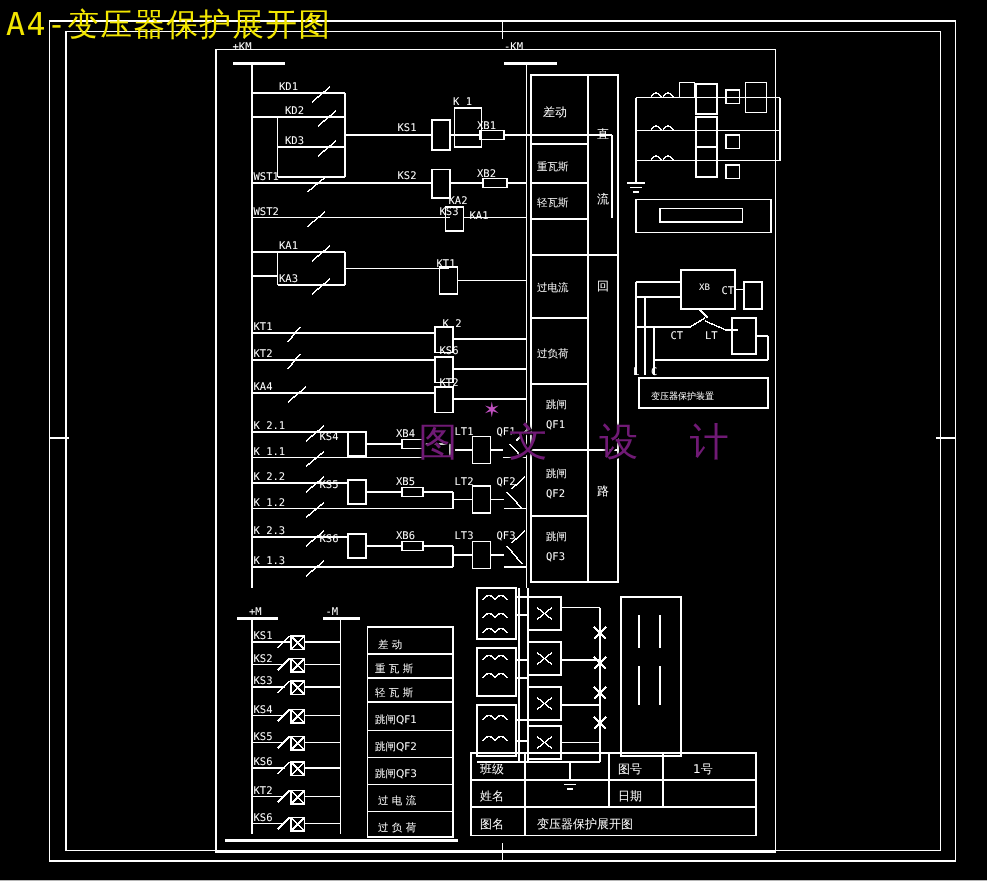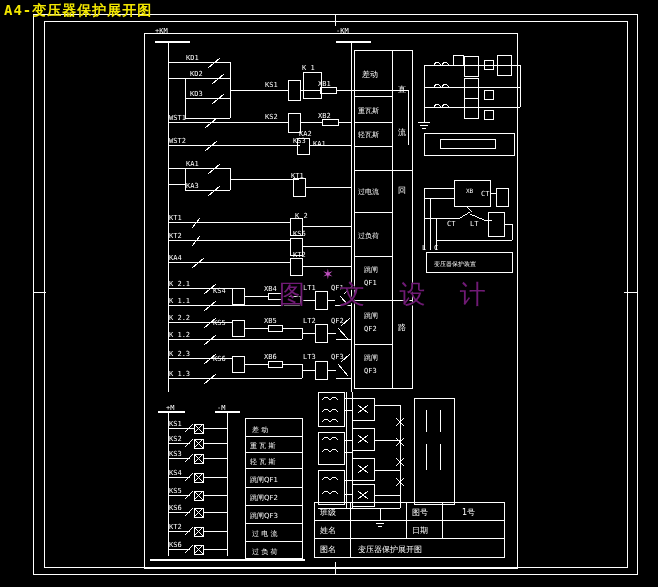--- a/index.html
+++ b/index.html
@@ -2,21 +2,21 @@
 <html><head>
 <meta charset="utf-8">
 <style>
   html,body{margin:0;padding:0;background:#ffffff;}
   body{font-family:"DejaVu Sans","Liberation Sans",sans-serif;}
   #root{position:relative;width:658px;height:587px;background:#ffffff;overflow:hidden;}
   #canvas{position:absolute;left:0;top:0;width:658px;height:587px;background:#000000;}
   #title{
     position:absolute;left:4px;top:2px;
     font-family:"DejaVu Sans Mono","Liberation Mono",monospace;
-    font-size:14px;font-weight:bold;color:#f2e600;letter-spacing:1px;
+    font-size:21px;font-weight:normal;color:#f2e600;letter-spacing:1px;
     white-space:nowrap;z-index:40;
   }
   svg{position:absolute;left:0;top:0;}
   .wm{
     position:absolute;z-index:30;color:#701a75;
     font-family:"DejaVu Sans","Liberation Sans",sans-serif;
     font-size:26px;letter-spacing:13px;font-weight:500;
     text-shadow:0 0 2px #000,1px 1px 0 #000;
     white-space:nowrap;
     margin-left:31px;

